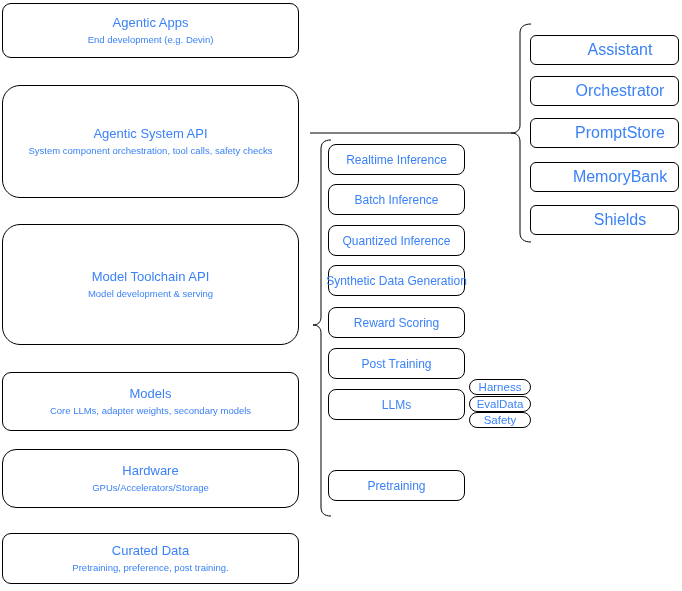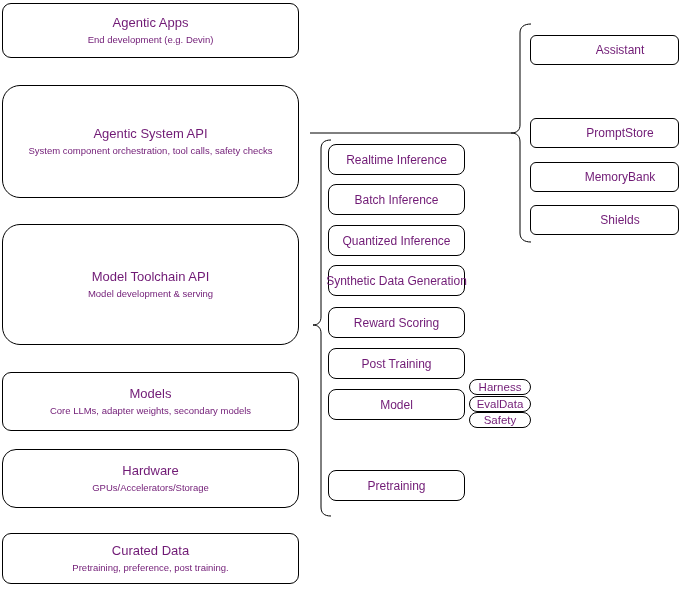--- a/index.html
+++ b/index.html
@@ -2,21 +2,21 @@
 <html><head>
 <meta charset="utf-8">
 <style>
   html, body { margin: 0; padding: 0; background: #ffffff; }
   .canvas {
     position: relative;
     width: 682px;
     height: 591px;
     background: #ffffff;
     font-family: "Liberation Sans", sans-serif;
-    color: #701a75;
+    color: #3b82f6;
     overflow: hidden;
   }
   svg.overlay {
     position: absolute;
     left: 0; top: 0;
     width: 682px; height: 591px;
     pointer-events: none;
   }
   
   .lbox {
@@ -57,21 +57,21 @@
     left: 530px;
     width: 149px;
     height: 30px;
     border: 1px solid #000000;
     border-radius: 6px;
     background: #ffffff;
     box-sizing: border-box;
     display: flex;
     align-items: center;
     justify-content: center;
-    font-size: 12px;
+    font-size: 16px;
     white-space: nowrap;
     padding-left: 31px;
   }
   
   .pill {
     position: absolute;
     left: 469px;
     width: 62px;
     height: 16px;
     border: 1px solid #000000;
@@ -139,39 +139,42 @@
   <div class="mbox" style="top:265px">
     <span>Synthetic Data Generation</span>
   </div>
   <div class="mbox" style="top:307px">
     <span>Reward Scoring</span>
   </div>
   <div class="mbox" style="top:348px">
     <span>Post Training</span>
   </div>
   <div class="mbox" style="top:389px">
-    <span>Model</span>
+    <span>LLMs</span>
   </div>
   <div class="mbox" style="top:470px">
     <span>Pretraining</span>
   </div>
 
   <div class="pill" style="top:379px">
     <span>Harness</span>
   </div>
   <div class="pill" style="top:396px">
     <span>EvalData</span>
   </div>
   <div class="pill" style="top:412px">
     <span>Safety</span>
   </div>
 
   <div class="rbox" style="top:35px">
     <span>Assistant</span>
   </div>
+  <div class="rbox" style="top:76px">
+    <span>Orchestrator</span>
+  </div>
   <div class="rbox" style="top:118px">
     <span>PromptStore</span>
   </div>
   <div class="rbox" style="top:162px">
     <span>MemoryBank</span>
   </div>
   <div class="rbox" style="top:205px">
     <span>Shields</span>
   </div>
 

